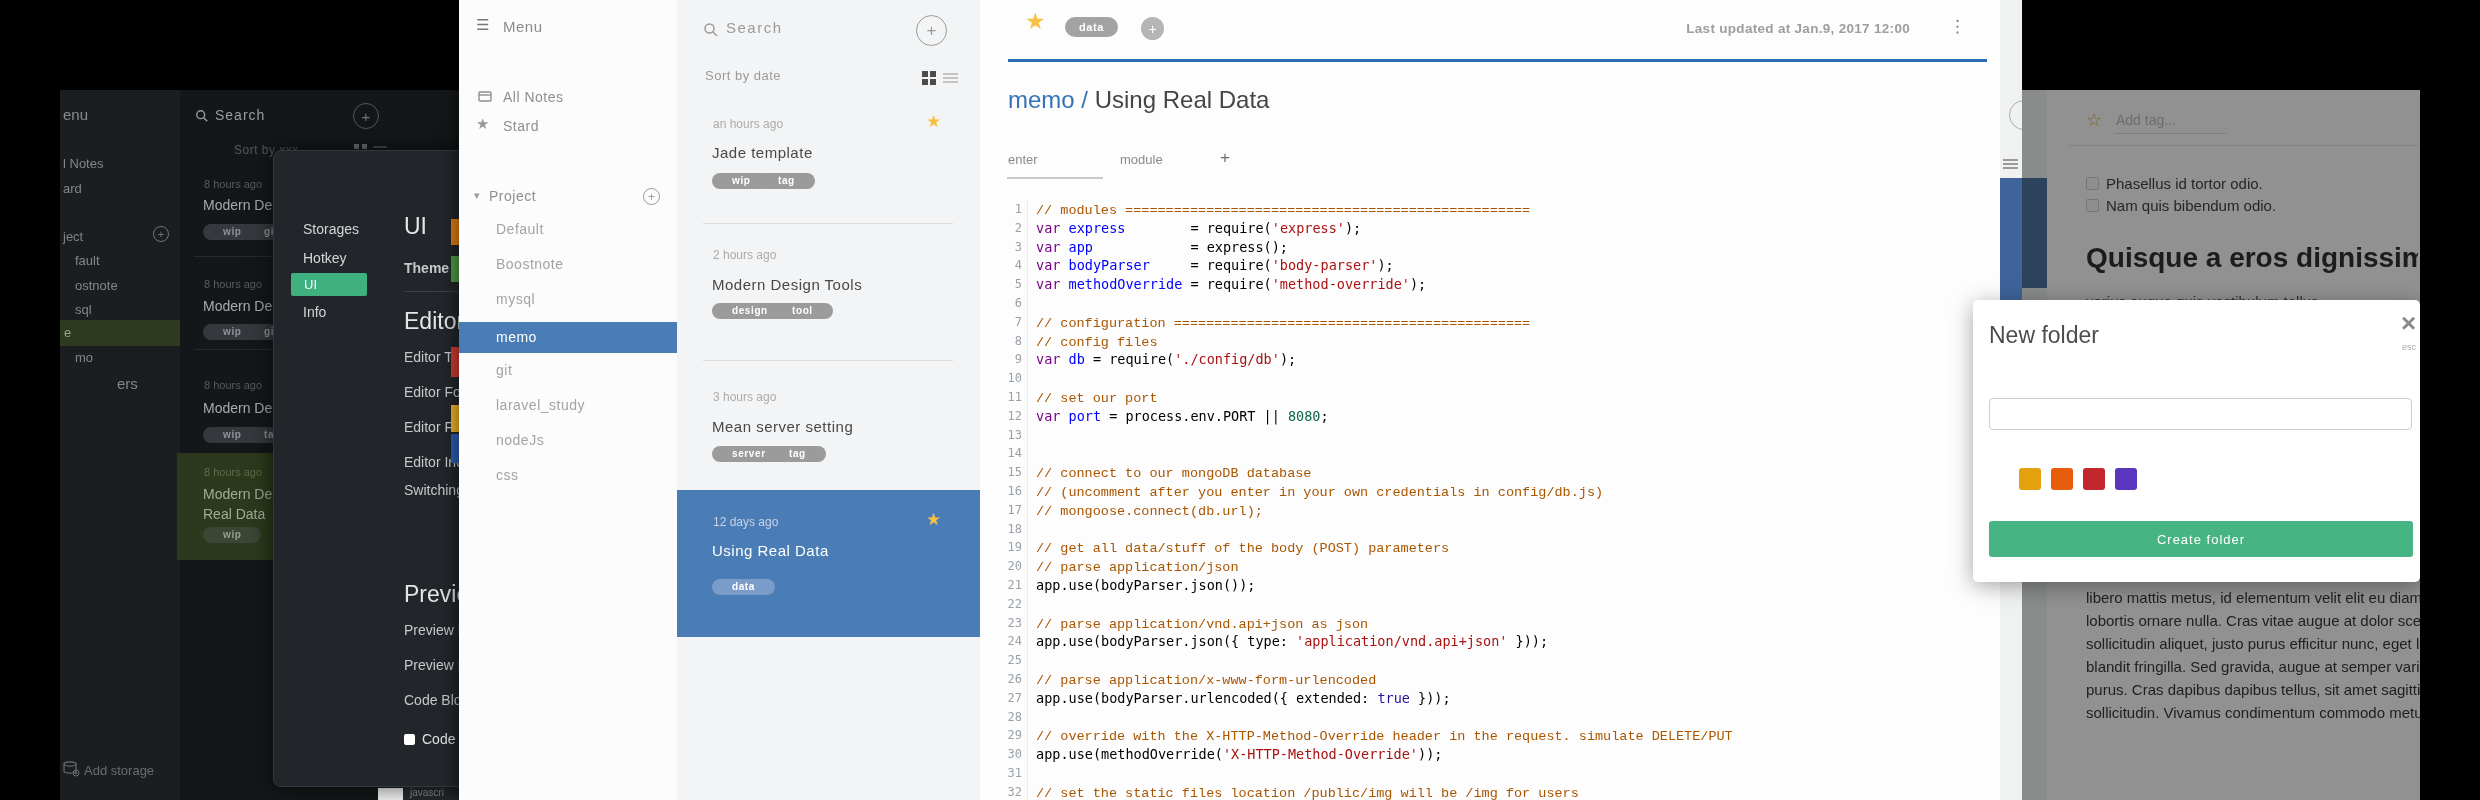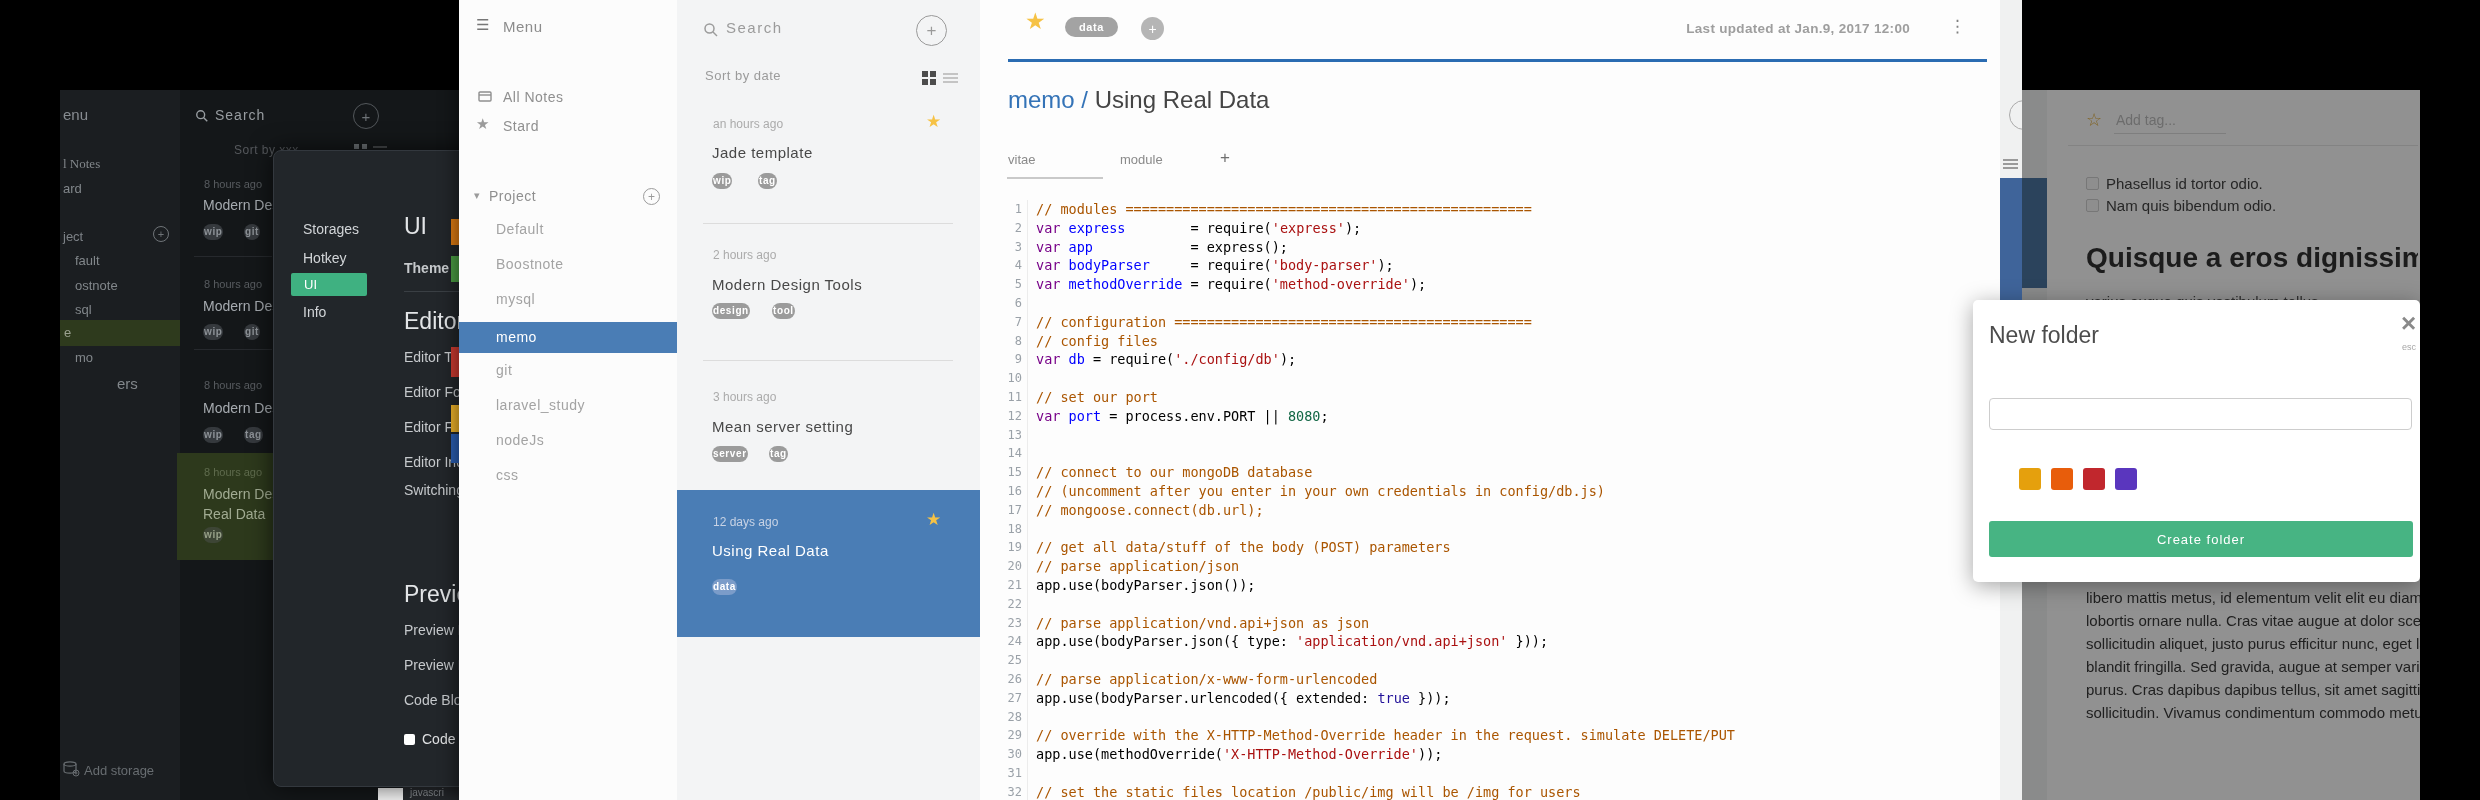--- a/index.html
+++ b/index.html
@@ -2,50 +2,50 @@
 <html><head>
 <meta charset="utf-8">
 <style>
   html,body{margin:0;padding:0;background:#000;}
   body{width:2480px;height:800px;position:relative;overflow:hidden;
        font-family:"Liberation Sans",sans-serif;}
   .abs{position:absolute;}
   .nw{white-space:nowrap;}
   
   .pill{display:inline-block;border-radius:10px;color:#fff;font-size:10px;font-weight:bold;
-        padding:3px 1px;letter-spacing:.6px;line-height:10px;}
+        padding:3px 20px;letter-spacing:.6px;line-height:10px;}
   .gpill{background:#9b9b9b;}
   .dpill{background:#35393d;color:#8d9297;}
   .bpill{background:#7b9cc9;}
   .npill{background:#3d4535;color:#97a088;}
   
   .dark-win{background:#141719;overflow:hidden;}
   
   .circ{border-radius:50%;display:flex;align-items:center;justify-content:center;box-sizing:border-box;}
   
   #code{position:absolute;left:20px;top:200px;font-family:"DejaVu Sans Mono",monospace;
         font-size:13.5px;line-height:18.8px;white-space:pre;color:#000;}
   .cl{display:flex;height:18.8px;}
   .ln{width:22px;flex:none;text-align:right;padding-right:5px;color:#9aa1a8;
       border-right:1px solid #ececec;font-size:12px;}
   .ct{padding-left:8px;}
   .tk-k{color:#770088;} .tk-d{color:#0000ff;} .tk-s{color:#aa1111;}
-  .tk-c{color:#aa5500;} .tk-n{color:#116644;} .tk-a{color:#221199;}
+  .tk-c{color:#aa5500;font-family:Liberation Mono, monospace;} .tk-n{color:#116644;} .tk-a{color:#221199;}
   
   .hline{height:2px;background:currentColor;margin:2px 0;}
   input{font-family:"Liberation Sans",sans-serif;}
 </style>
 </head>
 <body>
 
 <div class="abs dark-win" style="left:60px;top:90px;width:770px;height:710px;">
   <div class="abs" style="left:0;top:0;width:120px;height:710px;background:#1b1e21;"></div>
 
   <span class="abs nw" style="left:3px;top:16px;font-size:15px;color:#878c91;">enu</span>
-  <span class="abs nw" style="left:3px;top:66px;font-size:13px;color:#82878b;font-family:Liberation Serif, serif;">l Notes</span>
+  <span class="abs nw" style="left:3px;top:66px;font-size:13px;color:#82878b;">l Notes</span>
   <span class="abs nw" style="left:3px;top:91px;font-size:13px;color:#82878b;">ard</span>
   <span class="abs nw" style="left:3px;top:139px;font-size:13px;color:#7d8287;">ject</span>
   <div class="abs circ" style="left:93px;top:136px;width:16px;height:16px;border:1px solid #6f7478;color:#6f7478;font-size:11px;">+</div>
 
   <span class="abs nw" style="left:15px;top:163px;font-size:13px;color:#82878b;">fault</span>
   <span class="abs nw" style="left:15px;top:188px;font-size:13px;color:#82878b;">ostnote</span>
   <span class="abs nw" style="left:15px;top:212px;font-size:13px;color:#82878b;">sql</span>
   <div class="abs" style="left:0;top:230px;width:120px;height:26px;background:#2e3a1d;">
     <span style="position:absolute;left:4px;top:5px;font-size:13px;color:#9aa08f;">e</span>
   </div>
@@ -229,21 +229,21 @@
 
   <div class="abs nw" style="left:500px;top:21px;width:430px;text-align:right;font-size:13.5px;font-weight:bold;color:#9e9e9e;letter-spacing:.3px;">Last updated at  Jan.9, 2017 12:00</div>
   <span class="abs" style="left:969px;top:16px;font-size:17px;color:#808080;">⋮</span>
 
   <div class="abs" style="left: 28px; top: 59px; width: 979px; height: 3px; background: rgb(43, 108, 178);"></div>
 
   <div class="abs nw" style="left:28px;top:86px;font-size:24px;">
     <span style="color:#3473b7;">memo</span><span style="color:#3473b7;"> / </span><span style="color:#454545;">Using Real Data</span>
   </div>
 
-  <span class="abs nw" style="left:28px;top:152px;font-size:13px;color:#8a8a8a;">vitae</span>
+  <span class="abs nw" style="left:28px;top:152px;font-size:13px;color:#8a8a8a;">enter</span>
   <div class="abs" style="left:27px;top:177px;width:96px;height:2px;background:#c9c9c9;"></div>
   <span class="abs nw" style="left:140px;top:152px;font-size:13px;color:#8a8a8a;">module</span>
   <span class="abs" style="left:240px;top:148px;font-size:17px;color:#6f6f6f;">+</span>
 
   <div id="code"><div class="cl"><span class="ln">1</span><span class="ct"><span class="tk-c">// modules ==================================================</span></span></div><div class="cl"><span class="ln">2</span><span class="ct"><span class="tk-k">var</span><span> </span><span class="tk-d">express</span><span>        = require(</span><span class="tk-s">'express'</span><span>);</span></span></div><div class="cl"><span class="ln">3</span><span class="ct"><span class="tk-k">var</span><span> </span><span class="tk-d">app</span><span>            = express();</span></span></div><div class="cl"><span class="ln">4</span><span class="ct"><span class="tk-k">var</span><span> </span><span class="tk-d">bodyParser</span><span>     = require(</span><span class="tk-s">'body-parser'</span><span>);</span></span></div><div class="cl"><span class="ln">5</span><span class="ct"><span class="tk-k">var</span><span> </span><span class="tk-d">methodOverride</span><span> = require(</span><span class="tk-s">'method-override'</span><span>);</span></span></div><div class="cl"><span class="ln">6</span><span class="ct"></span></div><div class="cl"><span class="ln">7</span><span class="ct"><span class="tk-c">// configuration ============================================</span></span></div><div class="cl"><span class="ln">8</span><span class="ct"><span class="tk-c">// config files</span></span></div><div class="cl"><span class="ln">9</span><span class="ct"><span class="tk-k">var</span><span> </span><span class="tk-d">db</span><span> = require(</span><span class="tk-s">'./config/db'</span><span>);</span></span></div><div class="cl"><span class="ln">10</span><span class="ct"></span></div><div class="cl"><span class="ln">11</span><span class="ct"><span class="tk-c">// set our port</span></span></div><div class="cl"><span class="ln">12</span><span class="ct"><span class="tk-k">var</span><span> </span><span class="tk-d">port</span><span> = process.env.PORT || </span><span class="tk-n">8080</span><span>;</span></span></div><div class="cl"><span class="ln">13</span><span class="ct"></span></div><div class="cl"><span class="ln">14</span><span class="ct"></span></div><div class="cl"><span class="ln">15</span><span class="ct"><span class="tk-c">// connect to our mongoDB database</span></span></div><div class="cl"><span class="ln">16</span><span class="ct"><span class="tk-c">// (uncomment after you enter in your own credentials in config/db.js)</span></span></div><div class="cl"><span class="ln">17</span><span class="ct"><span class="tk-c">// mongoose.connect(db.url);</span></span></div><div class="cl"><span class="ln">18</span><span class="ct"></span></div><div class="cl"><span class="ln">19</span><span class="ct"><span class="tk-c">// get all data/stuff of the body (POST) parameters</span></span></div><div class="cl"><span class="ln">20</span><span class="ct"><span class="tk-c">// parse application/json</span></span></div><div class="cl"><span class="ln">21</span><span class="ct"><span>app.use(bodyParser.json());</span></span></div><div class="cl"><span class="ln">22</span><span class="ct"></span></div><div class="cl"><span class="ln">23</span><span class="ct"><span class="tk-c">// parse application/vnd.api+json as json</span></span></div><div class="cl"><span class="ln">24</span><span class="ct"><span>app.use(bodyParser.json({ type: </span><span class="tk-s">'application/vnd.api+json'</span><span> }));</span></span></div><div class="cl"><span class="ln">25</span><span class="ct"></span></div><div class="cl"><span class="ln">26</span><span class="ct"><span class="tk-c">// parse application/x-www-form-urlencoded</span></span></div><div class="cl"><span class="ln">27</span><span class="ct"><span>app.use(bodyParser.urlencoded({ extended: </span><span class="tk-a">true</span><span> }));</span></span></div><div class="cl"><span class="ln">28</span><span class="ct"></span></div><div class="cl"><span class="ln">29</span><span class="ct"><span class="tk-c">// override with the X-HTTP-Method-Override header in the request. simulate DELETE/PUT</span></span></div><div class="cl"><span class="ln">30</span><span class="ct"><span>app.use(methodOverride(</span><span class="tk-s">'X-HTTP-Method-Override'</span><span>));</span></span></div><div class="cl"><span class="ln">31</span><span class="ct"></span></div><div class="cl"><span class="ln">32</span><span class="ct"><span class="tk-c">// set the static files location /public/img will be /img for users</span></span></div></div>
 </div>
 
 <div class="abs" style="left:2000px;top:0;width:22px;height:800px;background:#f0f1f1;overflow:hidden;">
   <div class="abs circ" style="left:9px;top:100px;width:30px;height:30px;border:1.5px solid #ababab;"></div>
   <div class="abs" style="left:3px;top:157px;width:15px;height:13px;color:#9a9a9a;">

